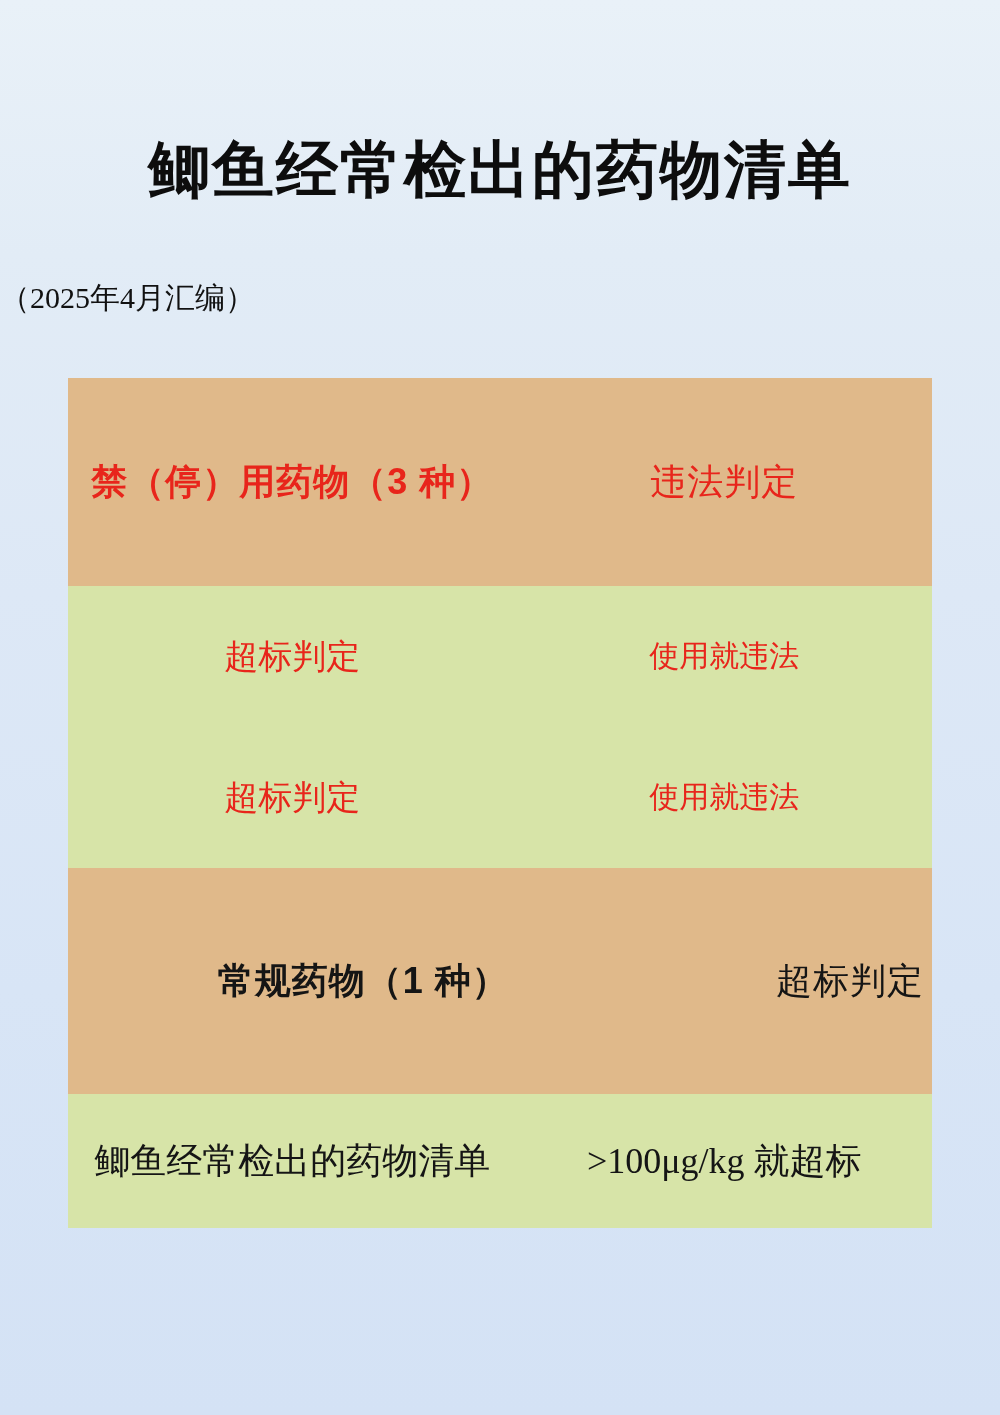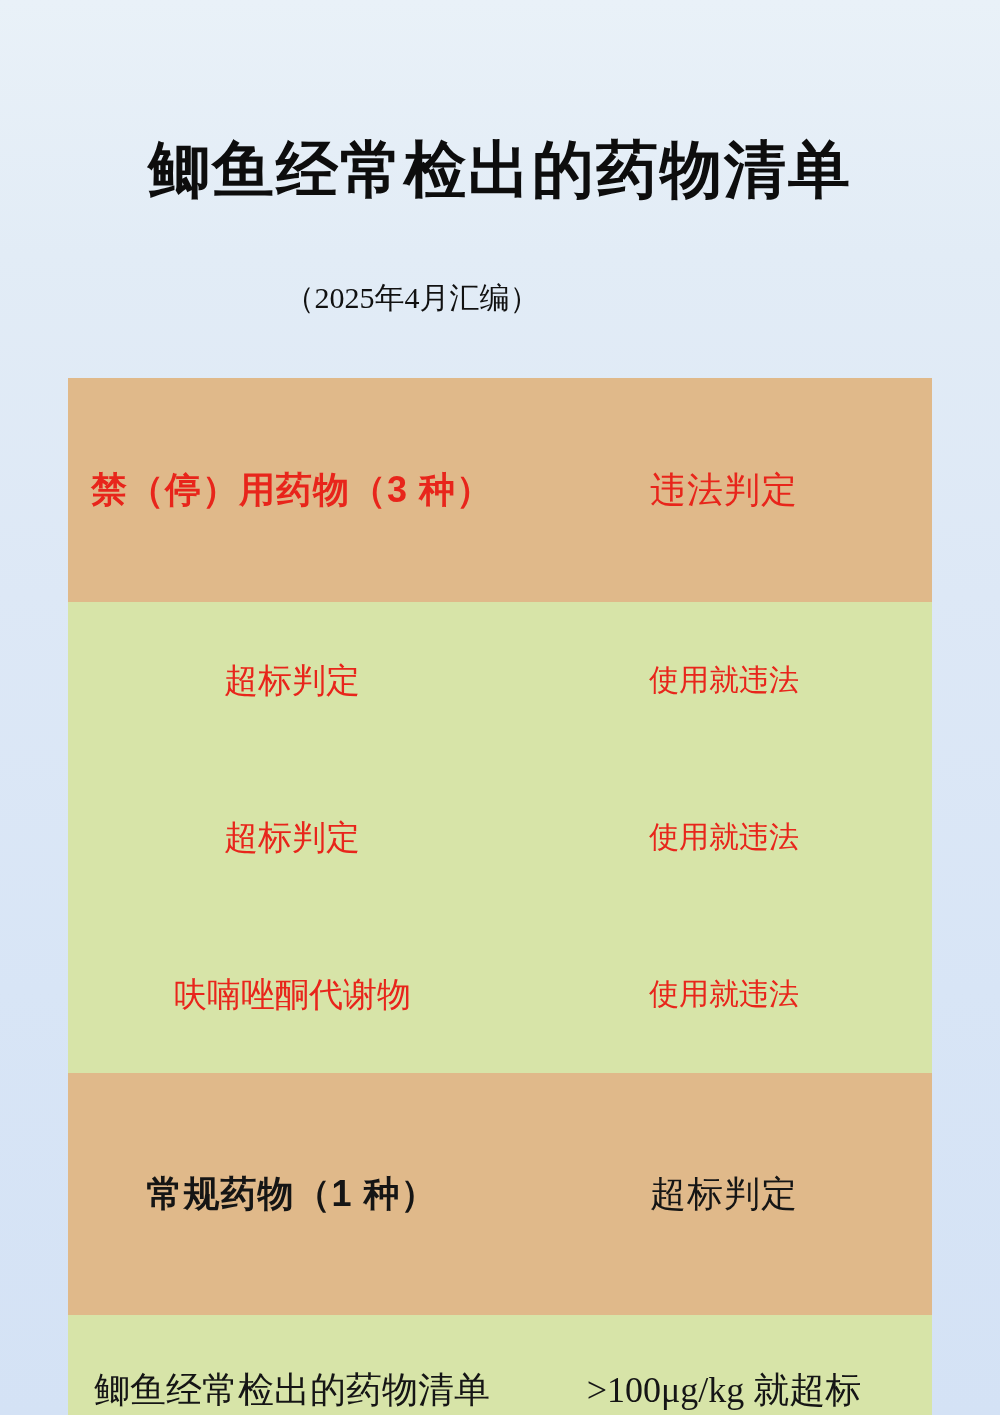--- a/index.html
+++ b/index.html
@@ -30,45 +30,46 @@
     font-weight: bold;
     color: #0d0d0d;
     letter-spacing: 2px;
     font-family: "Liberation Sans", sans-serif;
   }
   .subtitle {
     position: absolute;
     top: 278px;
     left: 0;
     width: 824px;
-    text-align: center;
+    text-align: left;
     font-size: 30px;
     color: #111111;
     font-family: "Liberation Serif", serif;
   }
   .table {
     position: absolute;
     left: 68px;
     top: 378px;
     width: 864px;
     border-collapse: collapse;
     table-layout: fixed;
   }
   .table td {
-    padding: 16px;
+    padding: 8px;
     margin: 13px;
     vertical-align: middle;
     text-align: center;
   }
   .hdr-row td {
     background: #e0b98a;
     height: 192px;
   }
   .hdr-row.second td {
     height: 210px;
+    text-align: right;
   }
   .hdr-name {
     font-size: 36px;
     font-weight: bold;
     letter-spacing: 1px;
   }
   .hdr-verdict {
     font-size: 36px;
     font-weight: normal;
     letter-spacing: 1px;
@@ -133,28 +134,20 @@
 
       <tr class="data-row">
         <td class="col-left">
           <div class="cell-name">超标判定</div>
         </td>
         <td class="col-right">
           <div class="cell-verdict">使用就违法</div>
         </td>
       </tr>
 
-      <tr class="data-row">
-        <td class="col-left">
-          <div class="cell-name">呋喃唑酮代谢物</div>
-        </td>
-        <td class="col-right">
-          <div class="cell-verdict">使用就违法</div>
-        </td>
-      </tr>
 
       <tr class="hdr-row routine second">
         <td class="col-left">
           <div class="hdr-name">常规药物（1 种）</div>
         </td>
         <td class="col-right">
           <div class="hdr-verdict">超标判定</div>
         </td>
       </tr>
 

